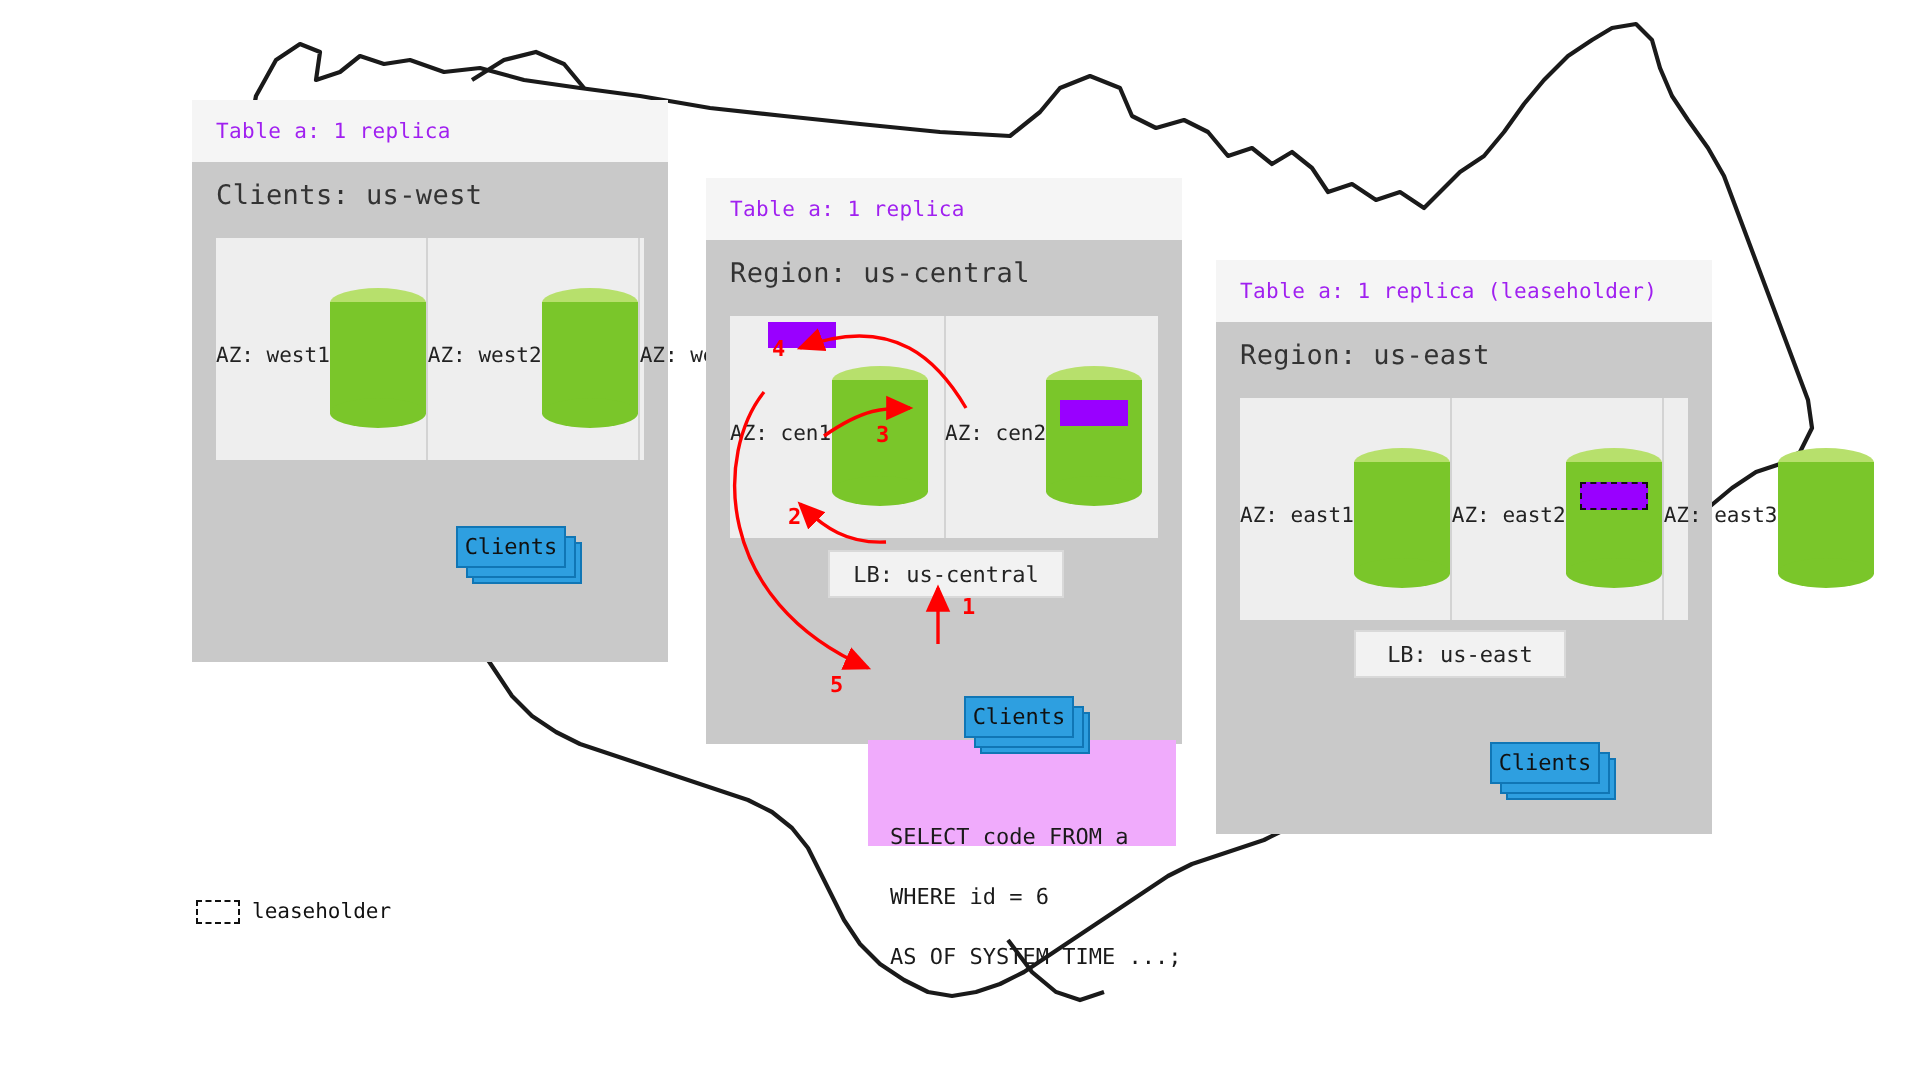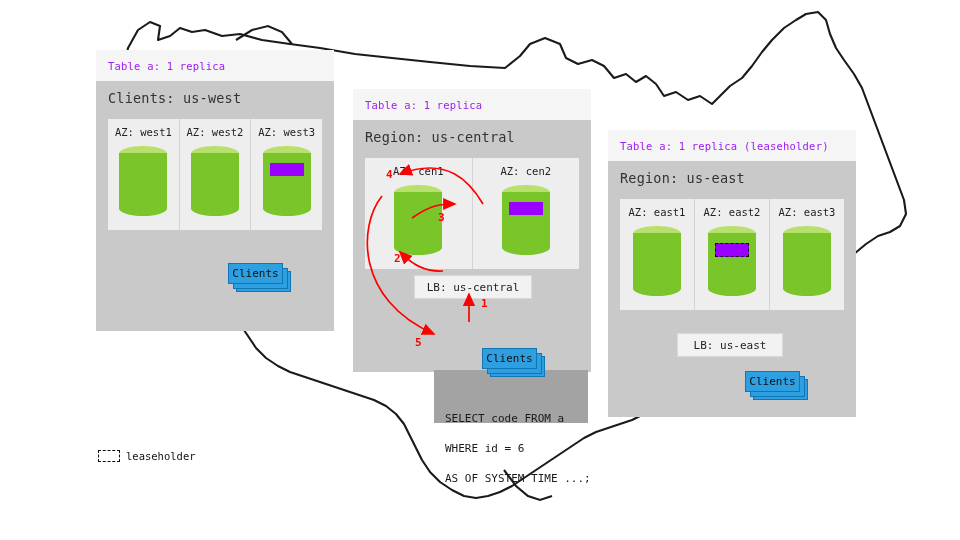--- a/index.html
+++ b/index.html
@@ -23,21 +23,21 @@
   }
   .region-title{
     color:#333333;font-size:13.5px;
     padding:9px 0 0 12px;letter-spacing:0.2px;
   }
   .az-row{
     position:absolute;background:#eeeeee;display:flex;
     box-sizing:border-box;
   }
   .az-cell{
-    flex:1 1 0;position:relative;display:flex;flex-direction:column;align-items:center;
+    flex:1 1 0;position:relative;display:flex;flex-direction:row;align-items:center;
     box-sizing:border-box;border-right:1px solid #d3d3d3;
   }
   .az-cell:last-child{border-right:none;}
   .az-label{font-size:10.5px;color:#222;margin-top:7px;white-space:nowrap;}
 
   
   .cyl{position:relative;margin-top:8px;}
   .cyl .side{
     position:absolute;left:0;width:100%;background:#7ac62a;
   }
@@ -65,21 +65,21 @@
     position:absolute;background:#2e9fe0;border:1.4px solid #1076b5;box-sizing:border-box;
   }
   .clients .front{
     position:absolute;left:0;top:0;background:#2e9fe0;border:1.4px solid #1076b5;
     box-sizing:border-box;display:flex;align-items:center;justify-content:center;
     font-size:11px;color:#111;
   }
 
   
   .sqlbox{
-    position:absolute;background:#a3a3a3;box-sizing:border-box;
+    position:absolute;background:#f0abfc;box-sizing:border-box;
     font-size:11px;color:#1a1a1a;line-height:15px;padding:11px 0 0 11px;white-space:pre;
   }
 
   
   .legend{position:absolute;display:flex;align-items:center;}
   .legend .swatch{
     width:22px;height:12px;border:1.6px dashed #111;box-sizing:border-box;background:#ffffff;
   }
   .legend .ltext{font-size:10.5px;color:#111;margin-left:6px;}
 
@@ -261,21 +261,21 @@
         <div class="az-cell">
           <span class="az-label">AZ: east3</span>
           <div class="cyl" style="width:48px;height:70px;">
             <div class="top" style="height:15px;"></div>
             <div class="side" style="top:7px;height:56px;"></div>
             <div class="bot" style="top:55px;height:15px;"></div>
           </div>
         </div>
       </div>
 
-      <div class="lb" style="left:69px;top:172px;width:106px;height:24px;">
+      <div class="lb" style="left:69px;top:154px;width:106px;height:24px;">
         <span>LB: us-east</span>
       </div>
 
       <div class="clients" style="left:93px;top:210px;width:64px;height:30px;">
         <div class="sheet" style="left:8px;top:8px;width:55px;height:21px;"></div>
         <div class="sheet" style="left:5px;top:5px;width:55px;height:21px;"></div>
         <div class="front" style="width:55px;height:21px;">
           <span>Clients</span>
         </div>
       </div>

